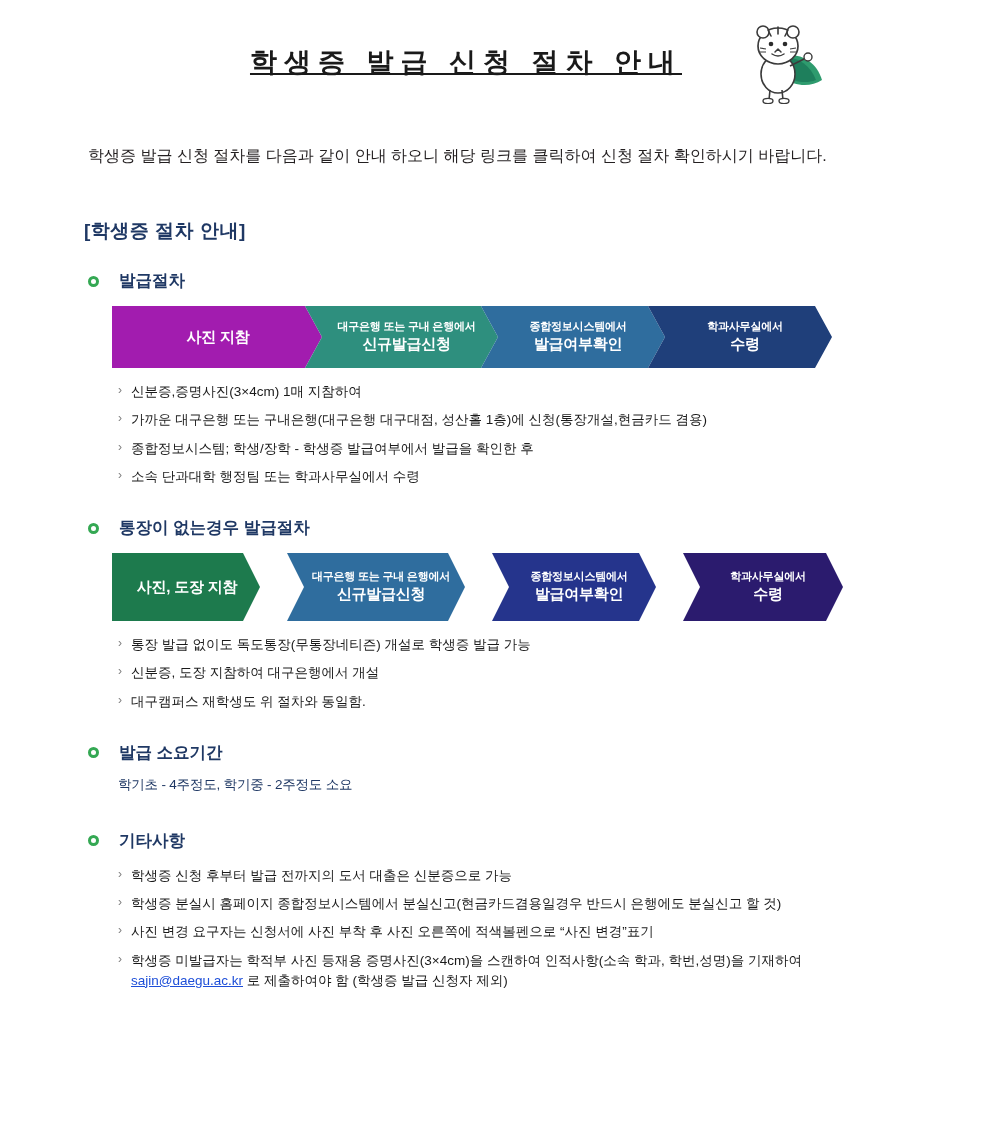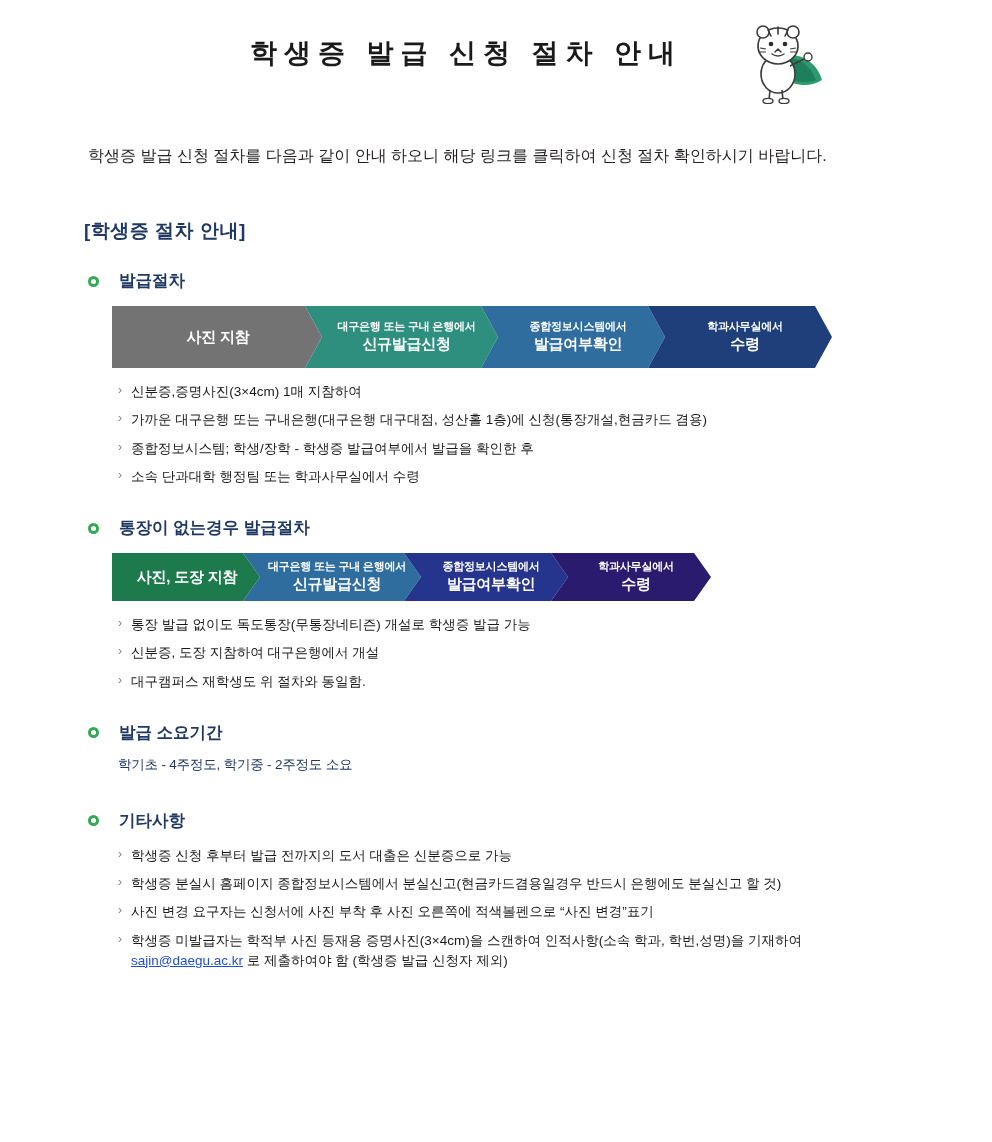--- a/index.html
+++ b/index.html
@@ -18,27 +18,28 @@
 
   
   .header {
     position: relative;
     height: 120px;
   }
   .page-title {
     position: absolute;
     left: 0;
     right: 0;
-    top: 35px;
+    top: 44px;
     text-align: center;
     font-size: 27px;
     font-weight: bold;
     letter-spacing: 7px;
     color: #1a1a1a;
     padding-right: 60px;
+    text-decoration: underline;
   }
   .mascot {
     position: absolute;
     left: 738px;
     top: 22px;
     width: 92px;
     height: 82px;
   }
 
   
@@ -79,21 +80,21 @@
     box-sizing: border-box;
   }
 
   
   .flow {
     margin: 14px 0 0 112px;
     display: flex;
     align-items: stretch;
     height: 62px;
   }
-  .flow.flow2 { height: 48px; }
+  .flow.flow2 { height: 68px; gap: 44px; }
   .chev {
     position: relative;
     color: #ffffff;
     display: flex;
     flex-direction: column;
     align-items: center;
     justify-content: center;
     text-align: center;
     box-sizing: border-box;
     margin-right: -17px;
@@ -201,21 +202,21 @@
 <p class="intro">학생증 발급 신청 절차를 다음과 같이 안내 하오니 해당 링크를 클릭하여 신청 절차 확인하시기 바랍니다.</p>
 
 <div class="bracket-heading">[학생증 절차 안내]</div>
 
 <div class="ring-heading">
   <span class="ring-marker"></span>
   <span>발급절차</span>
 </div>
 
 <div class="flow">
-  <div class="chev" style="background:#737373; width:210px;">
+  <div class="chev" style="background:#a21caf; width:210px;">
     <span class="chev-single">사진 지참</span>
   </div>
   <div class="chev" style="background:#2e8f7e; width:193px;">
     <span class="chev-l1">대구은행 또는 구내 은행에서</span>
     <span class="chev-l2">신규발급신청</span>
   </div>
   <div class="chev" style="background:#2f6d9e; width:184px;">
     <span class="chev-l1">종합정보시스템에서</span>
     <span class="chev-l2">발급여부확인</span>
   </div>

